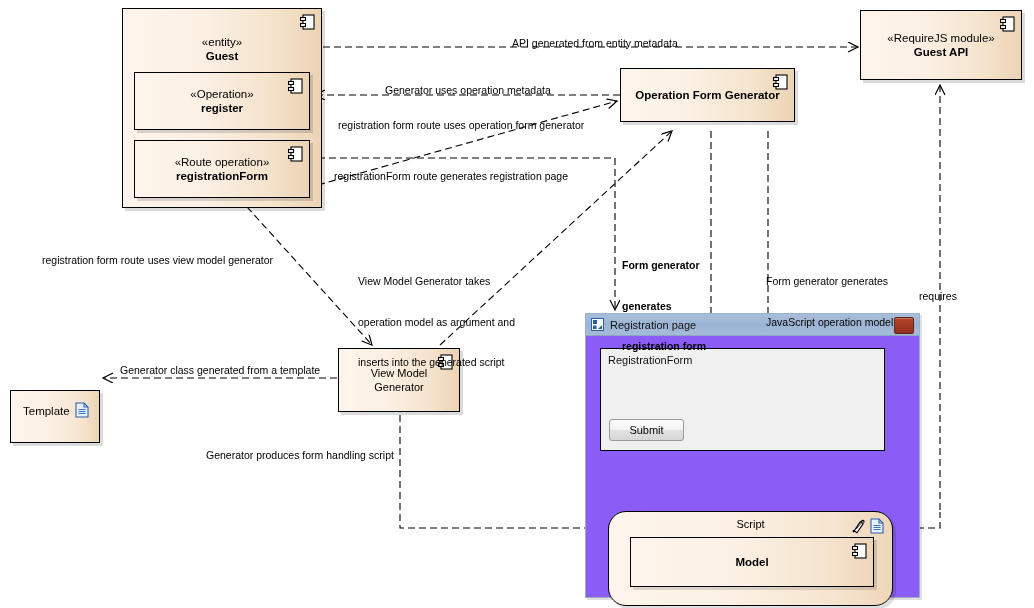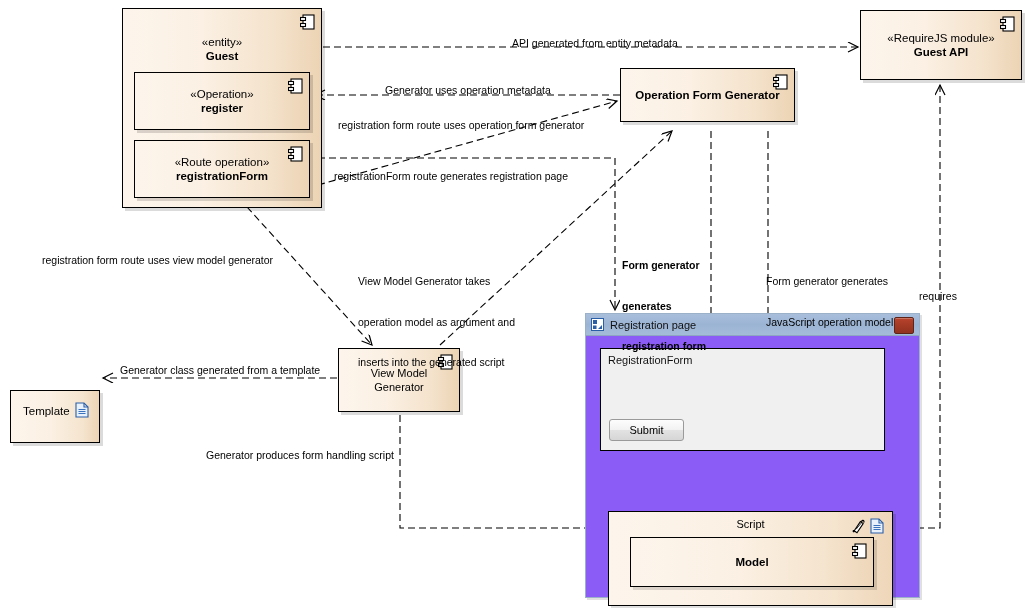--- a/index.html
+++ b/index.html
@@ -249,21 +249,21 @@
       <span class="ttl">Registration page</span>
       <div id="closebtn"></div>
     </div>
     <div id="regbody">
 
       <div id="regform" style="left:14px;top:12px;width:285px;height:103px;">
         <div class="rfttl">RegistrationForm</div>
         <div id="submitbtn" style="left:8px;top:70px;width:75px;height:22px;">Submit</div>
       </div>
 
-      <div id="scriptbox" style="left:22px;top:175px;width:285px;height:95px;">
+      <div id="scriptbox" style="left:22px;top:175px;width:285px;height:95px;border-radius:18px;">
         <div class="sclbl">Script</div>
         <div class="scicons">
           <svg width="15" height="15" viewBox="0 0 15 15">
             <path d="M3.2,11.8 L9.4,2.6 L12.2,4.6 L6.0,13.8 Z" fill="#ffffff" stroke="#000" stroke-width="1.1"></path>
             <path d="M2.0,13.0 C1.2,12.2 1.6,11.0 2.6,10.9 C3.8,10.8 4.4,12.0 3.6,13.0 C3.1,13.6 2.5,13.5 2.0,13.0 Z" fill="#000"></path>
             <path d="M11.0,3.4 C10.2,2.6 10.8,1.4 11.9,1.4 C13.0,1.5 13.4,2.7 12.6,3.6" fill="none" stroke="#000" stroke-width="1.1"></path>
             <line x1="5.1" y1="10.2" x2="10.3" y2="4.0" stroke="#000" stroke-width="0.8"></line>
           </svg>
           <svg width="14" height="16" viewBox="0 0 14 16">
             <path d="M1,1 L9,1 L13,5 L13,15 L1,15 Z" fill="#e8f0fb" stroke="#2a5fa8" stroke-width="1.1"></path>

